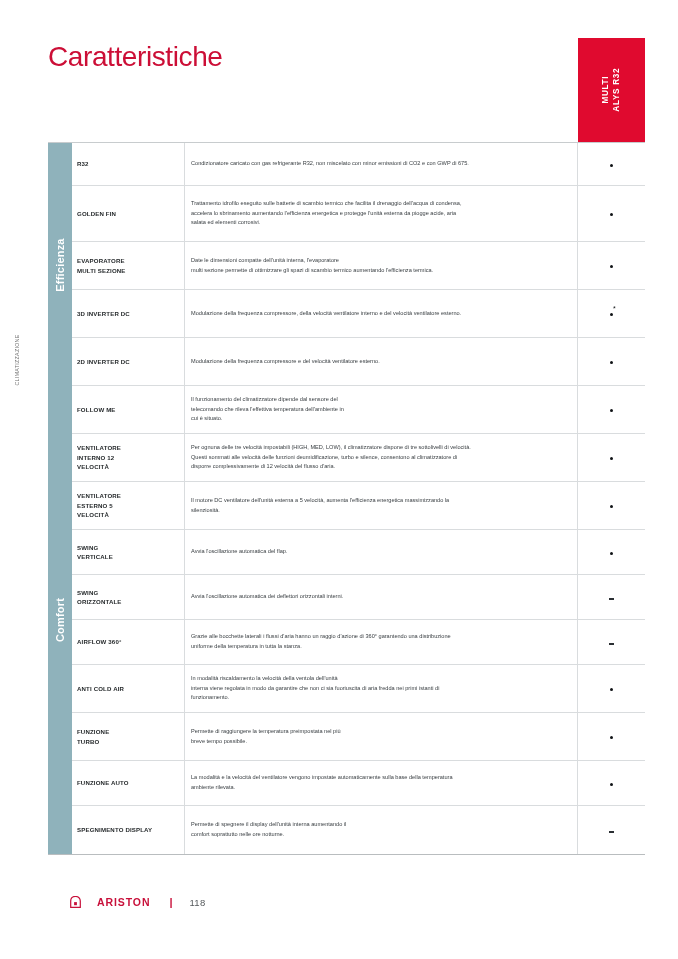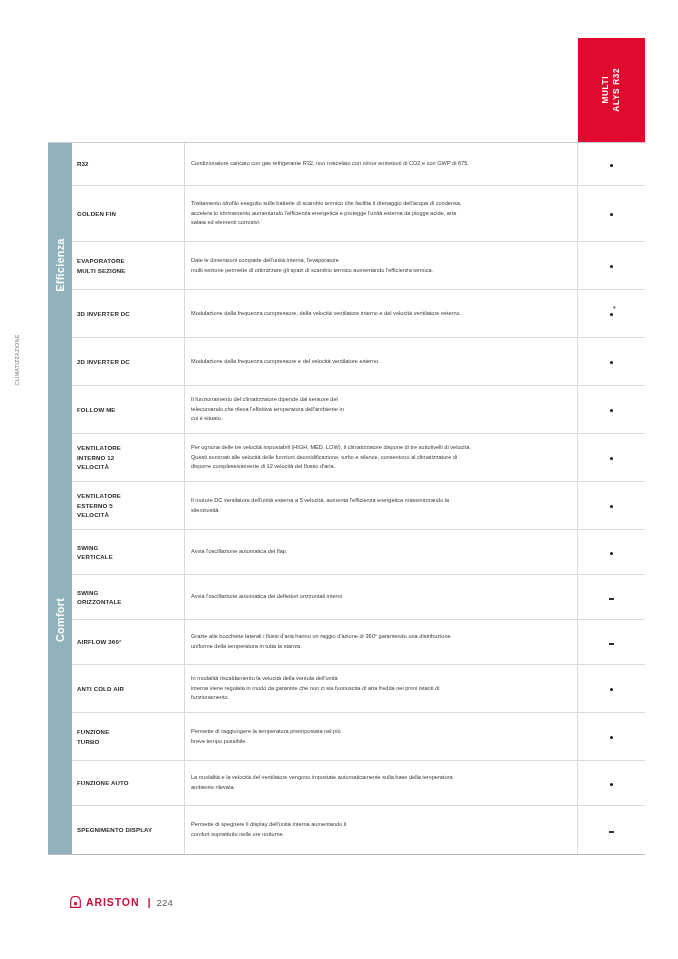--- a/index.html
+++ b/index.html
@@ -192,21 +192,21 @@
   .h-45 { min-height: 45px; }
   .h-43 { min-height: 43px; }
 
   
   .footer {
     position: absolute;
     left: 70px;
     top: 896px;
     display: flex;
     align-items: center;
-    gap: 5px;
+    gap: 16px;
   }
   .logo-mark {
     width: 11px;
     height: 12px;
     position: relative;
   }
   .logo-mark svg { display: block; }
   .logo-text {
     font-size: 10.5px;
     font-weight: bold;
@@ -228,20 +228,21 @@
 </head>
 <body>
 
 <div class="page">
 
   <div class="side-label">
     <span>CLIMATIZZAZIONE</span>
   </div>
 
   <div class="title">
+    <span class="l1">Caratteristiche</span>
   </div>
 
   <div class="badge">
     <div class="badge-inner">
       <span>MULTI</span>
       <span>ALYS R32</span>
     </div>
   </div>
 
   <div class="table" id="features-table">
@@ -450,16 +451,16 @@
 
   <div class="footer">
     <span class="logo-mark">
       <svg width="11" height="12" viewBox="0 0 11 12" xmlns="http://www.w3.org/2000/svg">
         <path d="M5.5 0.4 C2.6 0.4 0.7 2.4 0.7 5.1 L0.7 11.4 L10.3 11.4 L10.3 5.1 C10.3 2.4 8.4 0.4 5.5 0.4 Z" fill="none" stroke="#c8103a" stroke-width="1.2"></path>
         <rect x="4.1" y="6.1" width="2.8" height="3.1" fill="#c8103a"></rect>
       </svg>
     </span>
     <span class="logo-text">ARISTON</span>
     <span class="logo-sep">|</span>
-    <span class="page-num">224</span>
+    <span class="page-num">118</span>
   </div>
 
 </div>
 
 </body></html>

